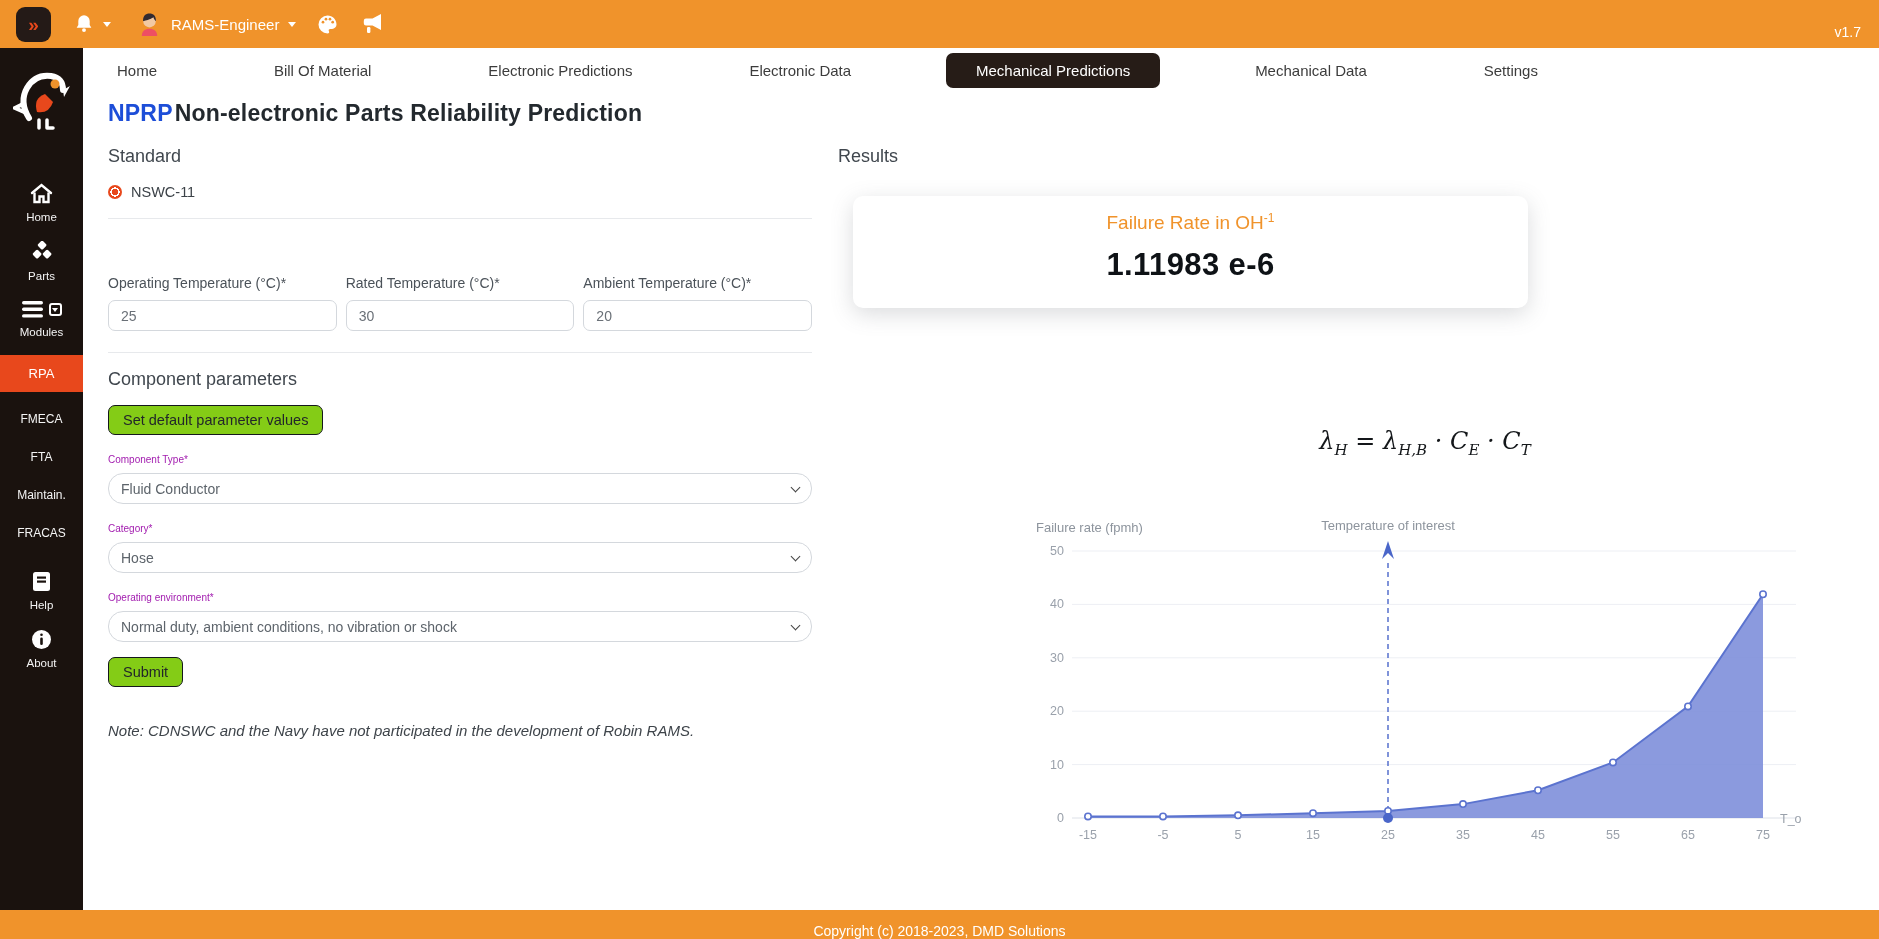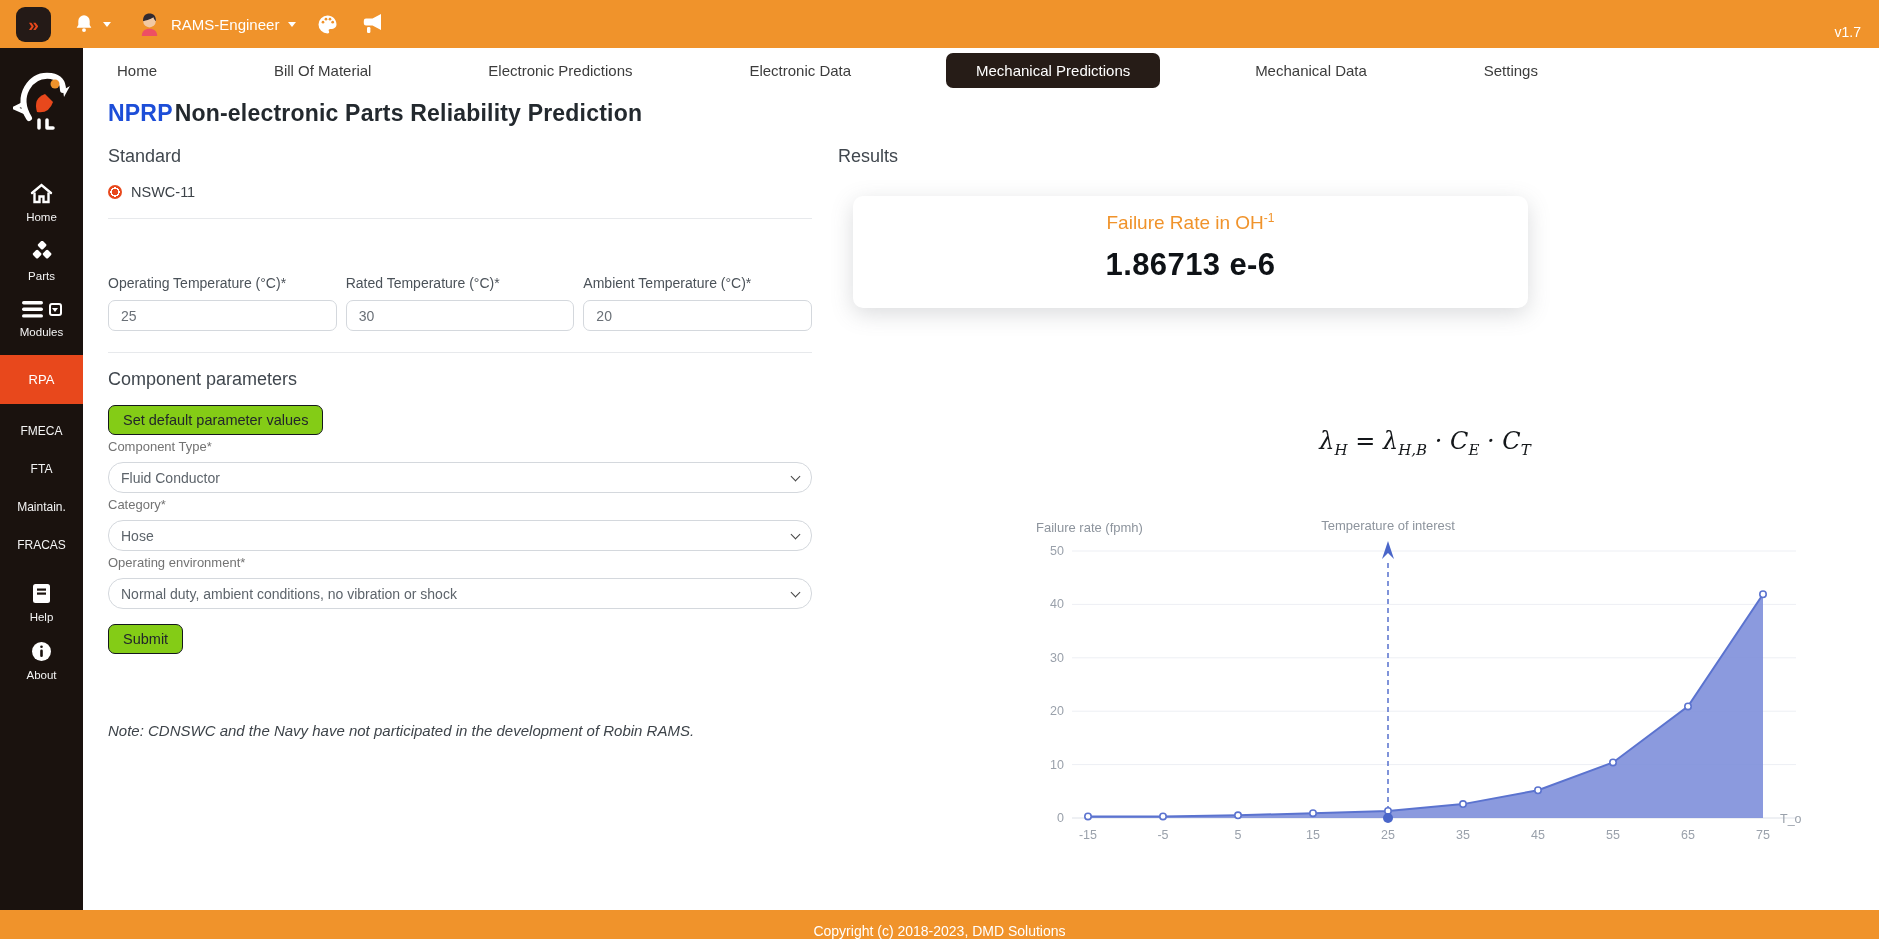--- a/index.html
+++ b/index.html
@@ -15,21 +15,21 @@
   .tb-user { display:flex; align-items:center; gap:9px; margin-left:26px; color:#fff; font-size:15px; }
   .tb-icon { display:flex; align-items:center; justify-content:center; }
   .tb-right { position:absolute; right:18px; top:0; height:64px; display:flex; align-items:center; color:#fff; font-size:14px; }
 
   
   .sidebar { position:absolute; left:0; top:48px; width:83px; height:862px; background:#1a120e; z-index:20; display:flex; flex-direction:column; align-items:center; }
   .logo { margin:20px 0 38px 0; }
   .sb-item { width:100%; display:flex; flex-direction:column; align-items:center; color:#f4f4f4; font-size:11.5px; padding:9px 0; cursor:pointer; }
   .sb-item .lbl { margin-top:5px; }
   .sb-text { width:100%; text-align:center; color:#f4f4f4; font-size:12px; padding:12px 0; cursor:pointer; }
-  .sb-active { background:#e8481c; color:#fff; font-size:13px; padding:17px 0; margin:8px 0; }
+  .sb-active { background:#e8481c; color:#fff; font-size:13px; padding:11px 0; margin:8px 0; }
   .modules-row { display:flex; align-items:flex-start; gap:5px; }
   .mini-box { width:13px; height:13px; border:2px solid #fff; border-radius:3px; display:flex; align-items:center; justify-content:center; margin-top:3px; }
   .mini-box i { width:0; height:0; border-left:3px solid transparent; border-right:3px solid transparent; border-top:4px solid #fff; }
 
   
   .tabs { position:absolute; left:95px; top:50px; width:1465px; height:40px; display:flex; justify-content:space-between; align-items:center; z-index:10; }
   .tab { font-size:15px; color:#3c3c3c; padding:8px 22px; cursor:pointer; white-space:nowrap; }
   .tab.active { background:#261c17; color:#fff; border-radius:7px; padding:9px 30px; }
 
   
@@ -41,21 +41,21 @@
   .radio { width:14px; height:14px; border-radius:50%; background:radial-gradient(circle,#e8481c 0 3px,#fff 3px 4.6px,#e8481c 4.6px 7px); cursor:pointer; }
   .hr { position:absolute; left:108px; width:704px; height:1px; background:#e7e9ec; }
   .env { position:absolute; left:108px; top:232px; width:704px; }
   .env-row { display:flex; gap:9px; margin-top:17px; }
   .field { width:229px;margin-top:26px; }
   .field label { display:block; font-size:14px; color:#4b5259; margin-bottom:9px; }
   .field input { width:100%; height:31px; border:1px solid #d4d8dd; border-radius:7px; padding:0 12px; font-size:14px; color:#6a7077; font-family:"Liberation Sans",sans-serif; outline:none; }
   .comp { position:absolute; left:108px; top:369px; width:704px; }
   .btn { display:inline-block; background:#84cc16; border:1px solid #14181c; border-radius:7px; font-size:14.5px; color:#22262a; padding:6px 14px; cursor:pointer; font-family:"Liberation Sans",sans-serif; }
   .comp .btn { margin-top:15px; }
-  .sel-label { display:block; font-size:13px; color:#737373; margin-top:4px; margin-bottom:8px; }
+  .sel-label { display:block; font-size:10px; color:#a21caf; margin-top:19px; margin-bottom:8px; }
   .select { width:704px; height:31px; border:1px solid #d4d8dd; border-radius:15px; display:flex; align-items:center; padding:0 12px; font-size:14px; color:#5d646b; cursor:pointer; position:relative; }
   .select .chev { position:absolute; right:12px; top:10px; width:7px; height:7px; border-right:1.8px solid #444; border-bottom:1.8px solid #444; transform:rotate(45deg); }
   .submit { margin-top:15px; }
   .note { position:absolute; left:108px; top:722px; font-size:15px; font-style:italic; color:#3e444a; }
 
   
   .results-h { position:absolute; left:838px; top:146px; }
   .card { position:absolute; left:853px; top:196px; width:675px; height:112px; background:#fff; border-radius:10px; box-shadow:0 6px 22px rgba(90,97,105,.22); text-align:center; padding-top:15px; }
   .card-title { font-size:19px; color:#f0932b; font-weight:500; }
   .card-title sup { font-size:12px; }
@@ -265,21 +265,21 @@
   </div>
 
   <div class="note">Note: CDNSWC and the Navy have not participated in the development of Robin RAMS.</div>
 
   <div class="sec-h results-h">Results</div>
 
   <div class="card">
     <div class="card-title">
       <span>Failure Rate in OH</span><sup>-1</sup>
     </div>
-    <div class="card-value">1.86713 e-6</div>
+    <div class="card-value">1.11983 e-6</div>
   </div>
 
   <div class="formula">
     <span>λ</span><sub>H</sub><span> = </span><span>λ</span><sub>H,B</sub><span> · </span><span>C</span><sub>E</sub><span> · </span><span>C</span><sub>T</sub>
   </div>
 
   <div class="chart-wrap">
     <svg id="chartsvg" width="810" height="345" viewBox="0 0 810 345">
         <line x1="42" x2="766" y1="305" y2="305" stroke="#dde1e8" stroke-width="1"></line>
         <text x="34" y="309" text-anchor="end" class="tick">0</text>

